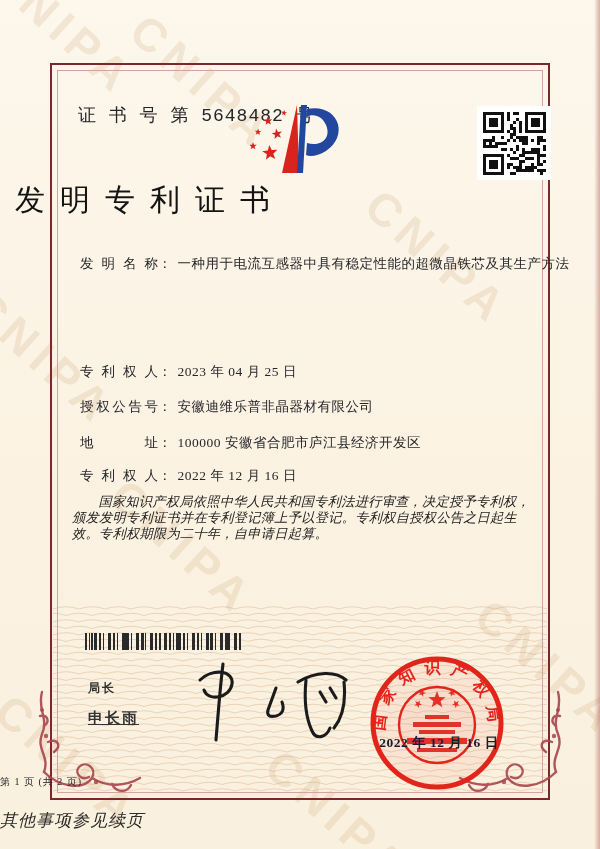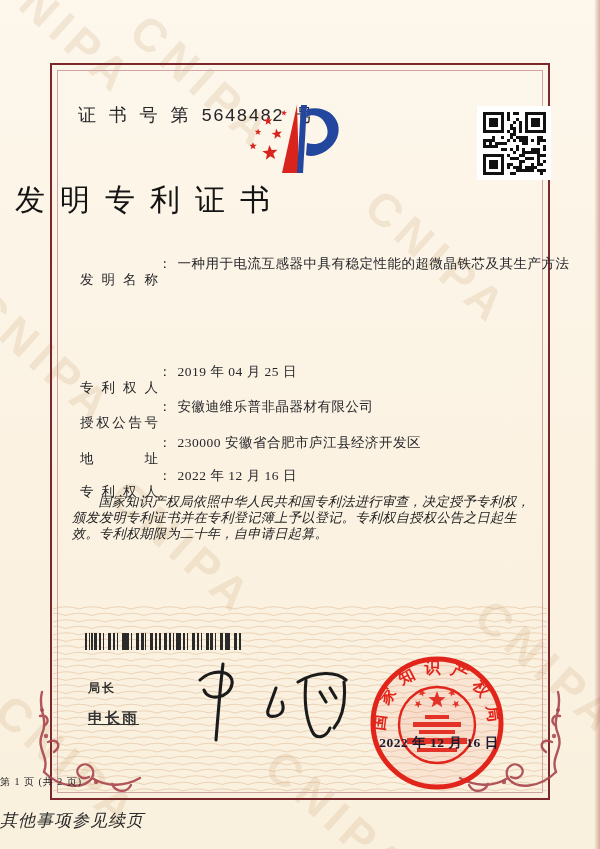--- a/index.html
+++ b/index.html
@@ -18,21 +18,21 @@
   .border-inner{position:absolute;left:57px;top:70px;width:484px;height:721px;
     border:1px solid #d2a3a3;z-index:2;}
   .waves{position:absolute;left:53px;top:604px;z-index:1;}
   .cert-no{position:absolute;left:78px;top:103px;font-size:18px;letter-spacing:1px;z-index:4;font-family:Liberation Mono, monospace;}
   .logo{position:absolute;left:250px;top:101px;z-index:4;}
   .qr-box{position:absolute;left:477px;top:106px;width:74px;height:74px;background:#fff;
     display:flex;align-items:center;justify-content:center;z-index:4;}
   .title{position:absolute;left:0;top:180px;width:100%;text-align:left;
     font-size:30px;font-weight:500;letter-spacing:15px;text-indent:15px;color:#141414;z-index:4;}
   .frow{position:absolute;left:80px;font-size:13.5px;white-space:nowrap;z-index:4;}
-  .flabel{display:inline-block;width:78px;text-align:justify;text-align-last:justify;vertical-align:top;margin-top:16px;}
+  .flabel{display:inline-block;width:78px;text-align:justify;text-align-last:justify;vertical-align:top;}
   .fcolon{margin:0 6px 0 0;}
   .fval{letter-spacing:.5px;}
   .paras{position:absolute;left:72px;top:494px;width:470px;z-index:4;
     font-size:13.2px;line-height:16px;font-style:italic;color:#222;}
   .paras p{margin:0;text-indent:2em;letter-spacing:.3px;}
   .barcode{position:absolute;left:85px;top:633px;width:156px;height:17px;z-index:4;
     background:
       repeating-linear-gradient(90deg,#2a2a2a 0 2px,transparent 2px 4px,#2a2a2a 4px 5px,transparent 5px 9px,#2a2a2a 9px 12px,transparent 12px 14px),
       repeating-linear-gradient(90deg,transparent 0 6px,#2a2a2a 6px 8px,transparent 8px 17px);}
   .signer-title{position:absolute;left:88px;top:680px;font-family:"Liberation Sans",sans-serif;
@@ -364,27 +364,27 @@
         <rect x="57" y="60" width="3" height="3" fill="#111"></rect>
       </svg>
   </div>
 
   <div class="title">发明专利证书</div>
 
   <div class="frow" style="top:255px">
     <span class="flabel">发明名称</span><span class="fcolon">：</span><span class="fval">一种用于电流互感器中具有稳定性能的超微晶铁芯及其生产方法</span>
   </div>
   <div class="frow" style="top:363px">
-    <span class="flabel">专利权人</span><span class="fcolon">：</span><span class="fval">2019 年 04 月 25 日</span>
+    <span class="flabel">专利权人</span><span class="fcolon">：</span><span class="fval">2023 年 04 月 25 日</span>
   </div>
   <div class="frow" style="top:398px">
     <span class="flabel">授权公告号</span><span class="fcolon">：</span><span class="fval">安徽迪维乐普非晶器材有限公司</span>
   </div>
   <div class="frow" style="top:434px">
-    <span class="flabel">地址</span><span class="fcolon">：</span><span class="fval">230000 安徽省合肥市庐江县经济开发区</span>
+    <span class="flabel">地址</span><span class="fcolon">：</span><span class="fval">100000 安徽省合肥市庐江县经济开发区</span>
   </div>
   <div class="frow" style="top:467px">
     <span class="flabel">专利权人</span><span class="fcolon">：</span><span class="fval">2022 年 12 月 16 日</span>
   </div>
 
   <div class="paras">
     <p>国家知识产权局依照中华人民共和国专利法进行审查，决定授予专利权，颁发发明专利证书并在专利登记簿上予以登记。专利权自授权公告之日起生效。专利权期限为二十年，自申请日起算。</p>
   </div>
 
   <div class="barcode"></div>

